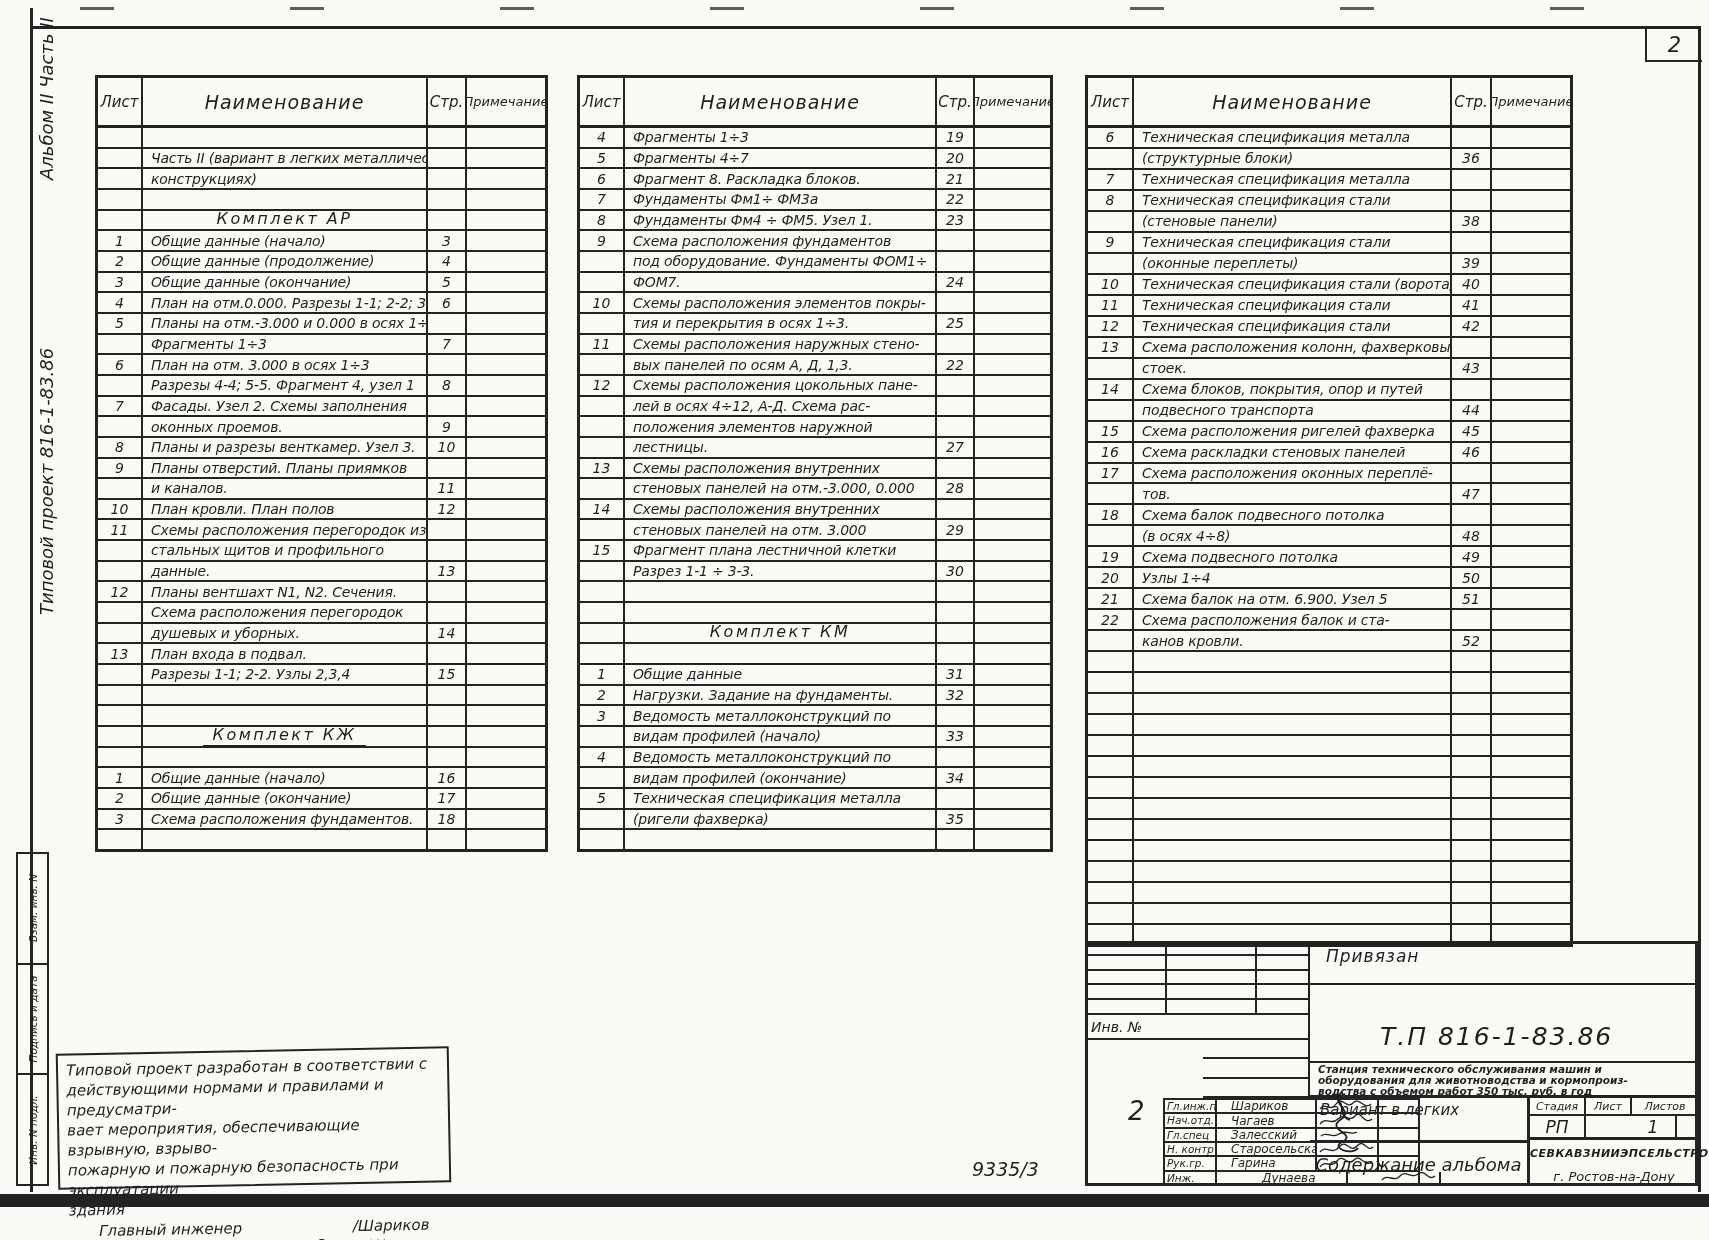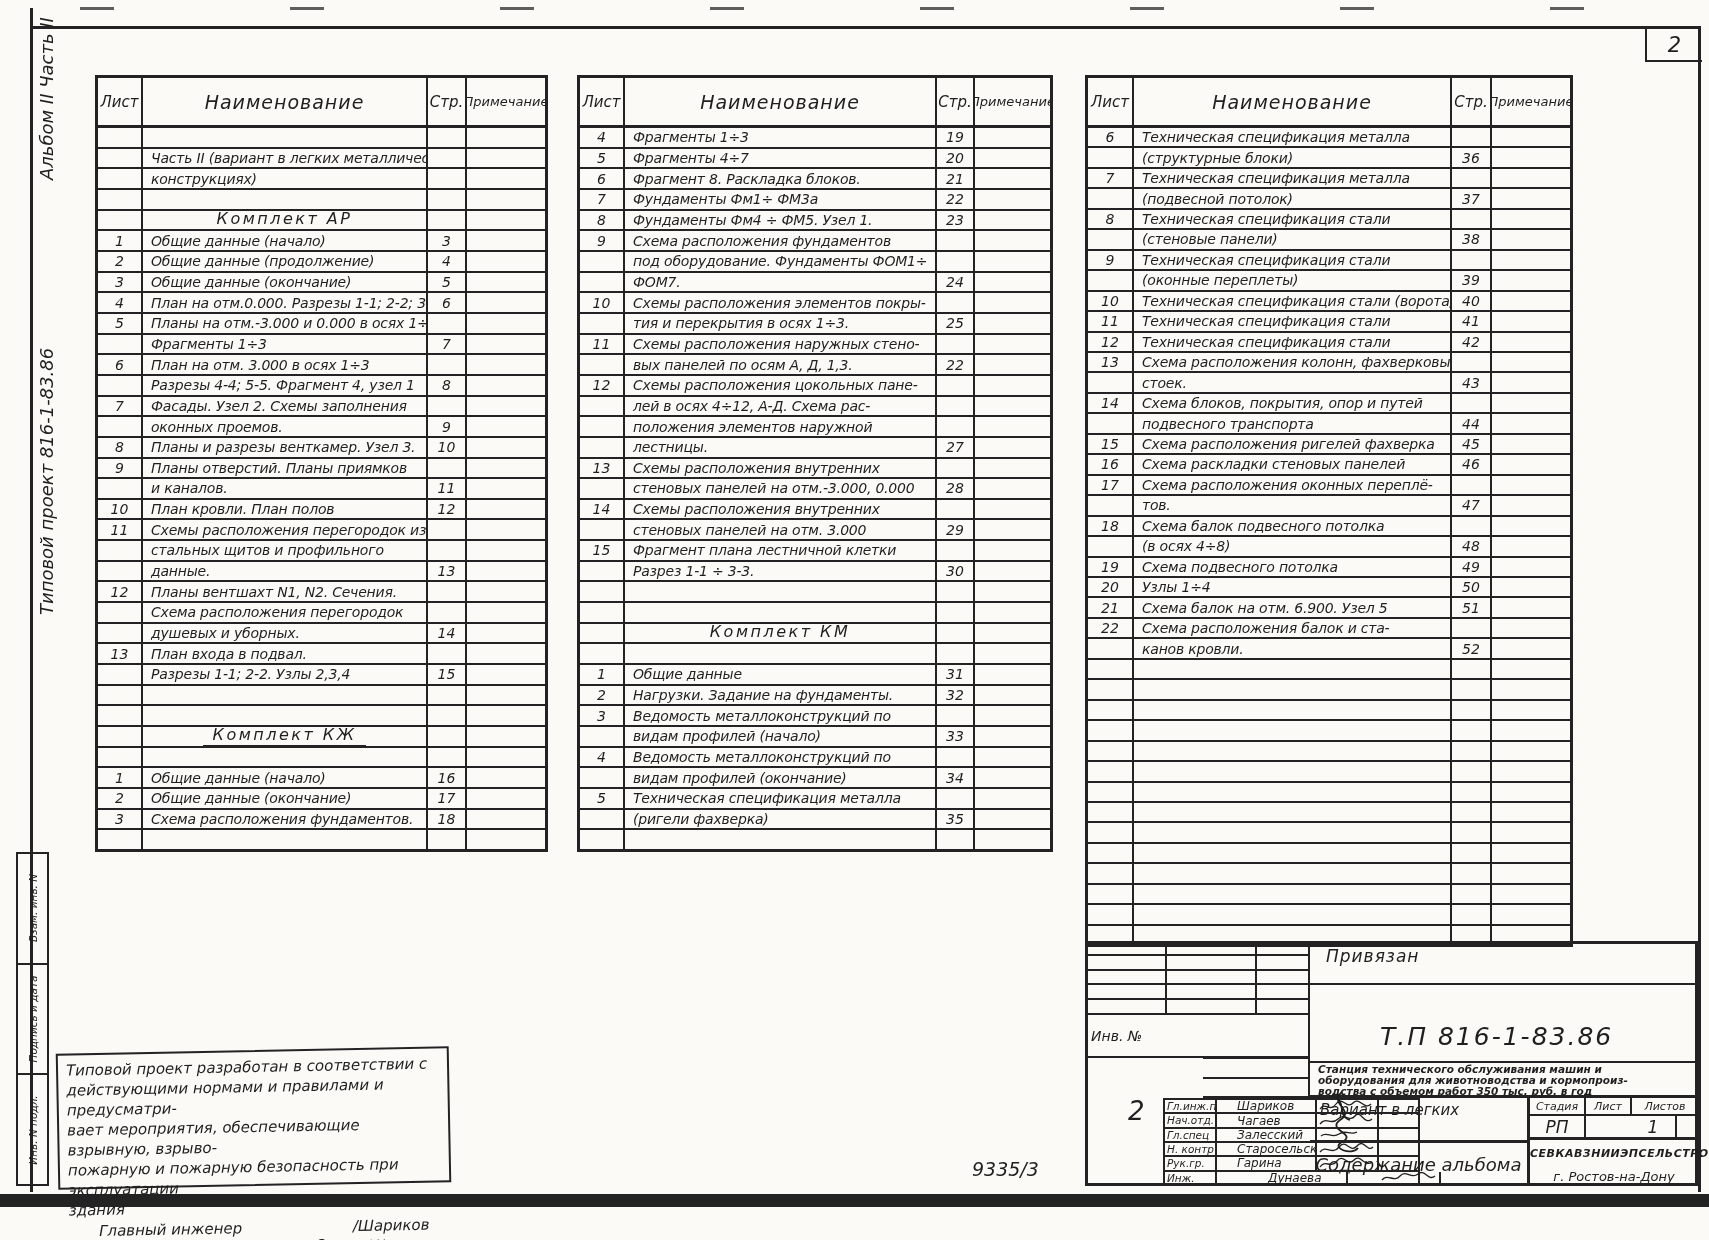--- a/index.html
+++ b/index.html
@@ -40,31 +40,31 @@
   #notebox .signer{display:flex;align-items:flex-end;gap:4px;padding-left:30px;margin-top:1px;position:relative;}
   
   .tb{position:absolute;box-sizing:border-box;border-color:#232323;}
   #tb-outer{left:1085px;top:941px;width:613px;height:245px;border:3px solid #232323;}
   #tb-topgrid{left:1085px;top:941px;width:225px;height:74px;
     background:
       linear-gradient(#232323,#232323) 80px 0/2px 100% no-repeat,
       linear-gradient(#232323,#232323) 170px 0/2px 100% no-repeat,
       linear-gradient(#232323,#232323) 223px 0/2px 100% no-repeat,
       repeating-linear-gradient(to bottom,transparent 0 12.8px,#232323 12.8px 14.8px);}
-  #tb-inv{left:1085px;top:1015px;width:225px;height:43px;border-bottom:2px solid #232323;border-right:2px solid #232323;
+  #tb-inv{left:1085px;top:1015px;width:225px;height:25px;border-bottom:2px solid #232323;border-right:2px solid #232323;
           display:flex;align-items:center;padding-left:6px;font-size:14px;box-sizing:border-box;}
   #tb-thin{left:1203px;top:1040px;width:107px;height:58px;border-right:2px solid #232323;box-sizing:border-box;
     background:repeating-linear-gradient(to bottom,transparent 0 17.3px,#232323 17.3px 19.3px);}
   #siggrid{left:1163px;top:1098px;width:257px;height:88px;border:2.5px solid #232323;display:flex;flex-direction:column;}
   .sigrow{flex:1;display:grid;grid-template-columns:52px 100px 62px 1fr;border-bottom:2px solid #232323;min-height:0;}
   .sigrow:last-child{border-bottom:none;gap:31px;}
   .sc{border-right:2px solid #232323;display:flex;align-items:center;overflow:hidden;white-space:nowrap;min-height:0;}
   .sc:last-child{border-right:none;}
   .sc.role{font-size:10.5px;padding-left:2px;}
-  .sc.name{font-size:12px;padding-left:20px;}
+  .sc.name{font-size:12px;padding-left:14px;}
   #tb-priv{left:1310px;top:941px;width:388px;height:44px;border-bottom:2px solid #232323;
            padding:5px 0 0 16px;font-size:17px;box-sizing:border-box;letter-spacing:1px;}
   #tb-code{left:1310px;top:985px;width:388px;height:78px;border-bottom:2px solid #232323;box-sizing:border-box;
            display:flex;align-items:flex-end;padding:0 0 10px 70px;font-size:25px;letter-spacing:2px;}
   #tb-obj{left:1310px;top:1063px;width:388px;height:35px;border-bottom:3px solid #232323;box-sizing:border-box;
           font-size:10.5px;line-height:11px;font-weight:bold;padding:1px 0 0 8px;}
   #tb-variant{left:1310px;top:1098px;width:220px;height:45px;border-right:3px solid #232323;border-bottom:3px solid #232323;
               box-sizing:border-box;font-size:15px;line-height:21px;padding:2px 0 0 10px;}
   #stagegrid{left:1530px;top:1098px;width:168px;height:42px;border-bottom:3px solid #232323;box-sizing:border-box;
              display:flex;flex-direction:column;}
@@ -580,26 +580,20 @@
           <div class="c cp">36</div>
           <div class="c cx"></div>
         </div>
         <div class="trow">
           <div class="c cl">7</div>
           <div class="c cn">Техническая  спецификация  металла</div>
           <div class="c cp"></div>
           <div class="c cx"></div>
         </div>
         <div class="trow">
-          <div class="c cl"></div>
-          <div class="c cn">(подвесной потолок)</div>
-          <div class="c cp">37</div>
-          <div class="c cx"></div>
-        </div>
-        <div class="trow">
           <div class="c cl">8</div>
           <div class="c cn">Техническая спецификация стали</div>
           <div class="c cp"></div>
           <div class="c cx"></div>
         </div>
         <div class="trow">
           <div class="c cl"></div>
           <div class="c cn">(стеновые панели)</div>
           <div class="c cp">38</div>
           <div class="c cx"></div>

